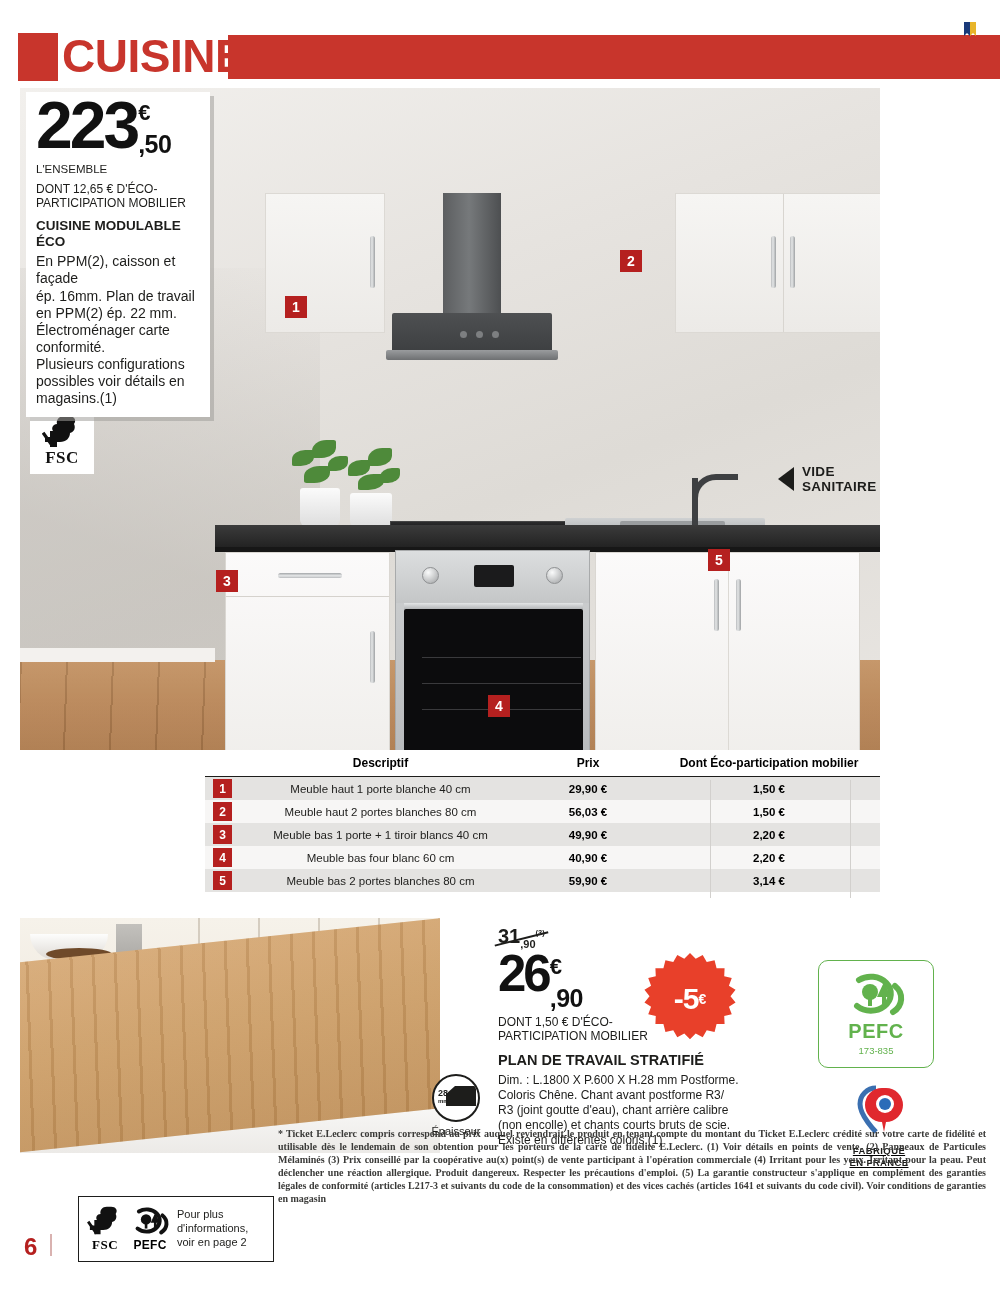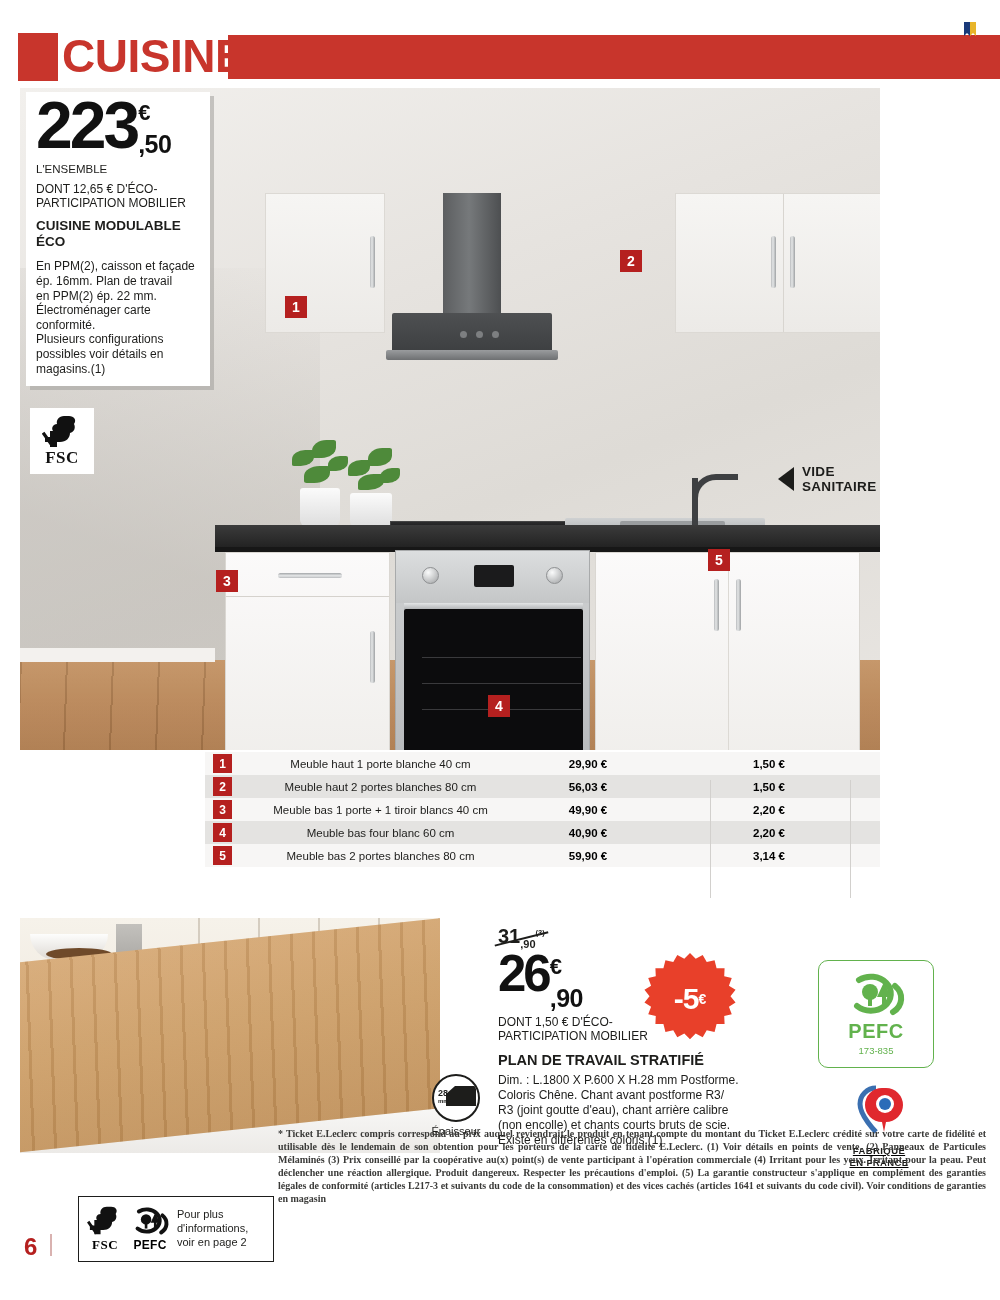--- a/index.html
+++ b/index.html
@@ -112,21 +112,21 @@
   .card1 { position:absolute; left:26px; top:92px; width:184px; background:#fff;
     box-shadow: 4px 4px 0 rgba(160,158,155,0.55); padding:6px 10px 10px 10px; }
   .price-row { display:flex; align-items:flex-start; }
   .p-int { font-size:66px; font-weight:bold; line-height:0.82; letter-spacing:-3px; color:#111; }
   .p-side { display:flex; flex-direction:column; margin-left:1px; }
   .p-eur { font-size:22px; font-weight:bold; line-height:1; color:#111; margin-top:4px; }
   .p-dec { font-size:25px; font-weight:bold; line-height:1; color:#111; margin-top:8px; letter-spacing:-0.5px; }
   .ensemble { font-size:11.5px; color:#1d1d1b; margin-top:6px; }
   .eco { font-size:12px; color:#1d1d1b; margin-top:7px; line-height:1.18; }
   .prod-name { font-size:13.5px; font-weight:bold; color:#1d1d1b; margin-top:8px; line-height:1.15; }
-  .prod-desc { font-size:12px; color:#1d1d1b; margin-top:10px; line-height:1.22; }
+  .prod-desc { font-size:14px; color:#1d1d1b; margin-top:4px; line-height:1.22; }
   sup { font-size:7.5px; vertical-align:super; }
 
   
   .fsc-badge { position:absolute; left:30px; top:408px; width:64px; height:66px; background:#fff;
     display:flex; flex-direction:column; align-items:center; justify-content:center; }
   .fsc-label { font-family:"Liberation Serif", serif; font-size:17px; font-weight:bold;
     letter-spacing:0.5px; color:#111; margin-top:-2px; }
 
   
   .tbl { position:absolute; left:205px; top:752px; width:675px; font-size:11.5px; }
@@ -356,20 +356,26 @@
     <span>en PPM(2) ép. 22 mm.</span><br>
     <span>Électroménager carte</span><br>
     <span>conformité.</span><br>
     <span>Plusieurs configurations</span><br>
     <span>possibles voir détails en</span><br>
     <span>magasins.(1)</span>
   </div>
 </div>
 
 <div class="tbl">
+  <div class="tbl-head">
+    <div class="th-num"></div>
+    <div class="th-desc">Descriptif</div>
+    <div class="th-prix">Prix</div>
+    <div class="th-eco">Dont Éco-participation mobilier</div>
+  </div>
   <div class="tbl-sep"></div>
   <div class="tbl-sep2"></div>
 
   <div class="tr">
     <div class="td-num">
         <div class="num-box">1</div>
       </div>
     <div class="td-desc">Meuble haut 1 porte blanche 40 cm</div>
     <div class="td-prix">29,90 €</div>
     <div class="td-eco">1,50 €</div>

